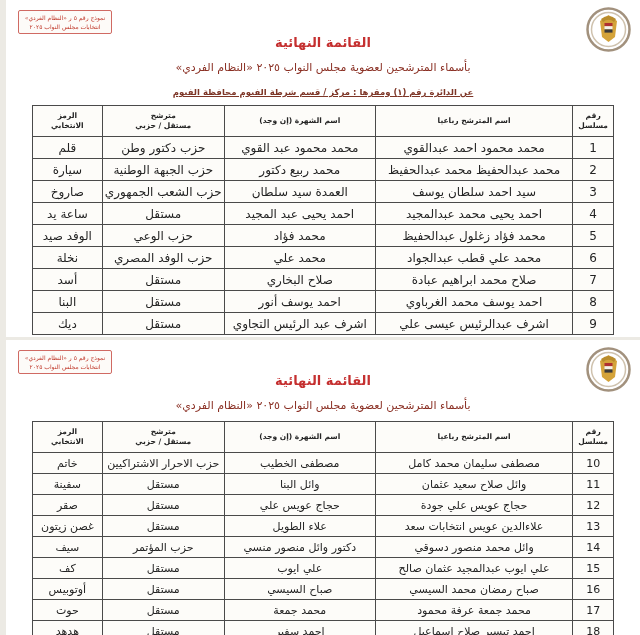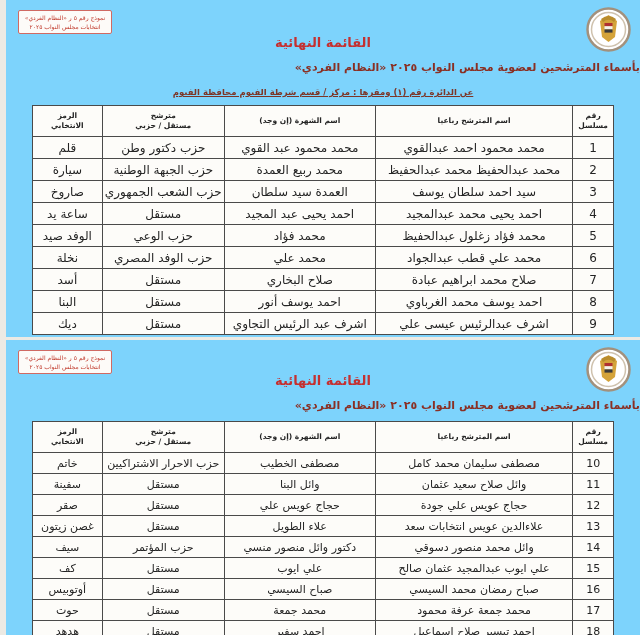--- a/index.html
+++ b/index.html
@@ -2,42 +2,42 @@
 <html lang="ar" dir="rtl"><head>
 <meta charset="utf-8">
 <style>
   html,body{margin:0;padding:0;}
   body{
     width:640px;height:635px;overflow:hidden;
     background:#eceae4;
     font-family:"DejaVu Sans","Liberation Sans",sans-serif;
   }
   .page{
-    width:634px;position:relative;background:#7dd3fc;box-sizing:border-box;
+    width:634px;position:relative;background:#ffffff;box-sizing:border-box;
   }
   .page-1{height:337px;}
   .page-2{height:295px;margin-top:3px;}
   .stamp{
     position:absolute;top:10px;left:12px;
     border:1px solid #d06a63;border-radius:2px;
     color:#c0392b;font-size:6px;line-height:1.5;
     padding:2px 5px;text-align:center;background:#fdfbf8;
     min-width:82px;
   }
   .logo{
     position:absolute;top:7px;right:9px;width:45px;height:45px;
   }
   .doc-title{
     margin:0;padding-top:35px;text-align:center;
     color:#c53030;font-size:13px;font-weight:bold;
   }
   .page-2 .doc-title{padding-top:33px;}
   .doc-subtitle{
-    margin:0;padding-top:11px;
-    color:#8a2f23;font-size:11px;font-weight:bold;
+    margin:0;padding-top:11px;text-align:center;
+    color:#8a2f23;font-size:11px;font-weight:normal;
   }
   .district-line{
     margin:4px;padding-top:9px;text-align:center;
     color:#7d3526;font-size:8.5px;font-weight:bold;text-decoration:underline;
   }
   table.cand{
     border-collapse:collapse;table-layout:fixed;
     width:582px;margin:8px auto 0 auto;background:#fdfcf9;
   }
   .page-2 table.cand{margin-top:9px;}
@@ -109,21 +109,21 @@
         <tr>
           <td class="c-serial">1</td>
           <td class="c-name">محمد محمود احمد عبدالقوي</td>
           <td class="c-shuhra">محمد محمود عبد القوي</td>
           <td class="c-party">حزب دكتور وطن</td>
           <td class="c-symbol">قلم</td>
         </tr>
         <tr>
           <td class="c-serial">2</td>
           <td class="c-name">محمد عبدالحفيظ محمد عبدالحفيظ</td>
-          <td class="c-shuhra">محمد ربيع العمدة</td>
+          <td class="c-shuhra">محمد ربيع دكتور</td>
           <td class="c-party">حزب الجبهة الوطنية</td>
           <td class="c-symbol">سيارة</td>
         </tr>
         <tr>
           <td class="c-serial">3</td>
           <td class="c-name">سيد احمد سلطان يوسف</td>
           <td class="c-shuhra">العمدة سيد سلطان</td>
           <td class="c-party">حزب الشعب الجمهوري</td>
           <td class="c-symbol">صاروخ</td>
         </tr>

